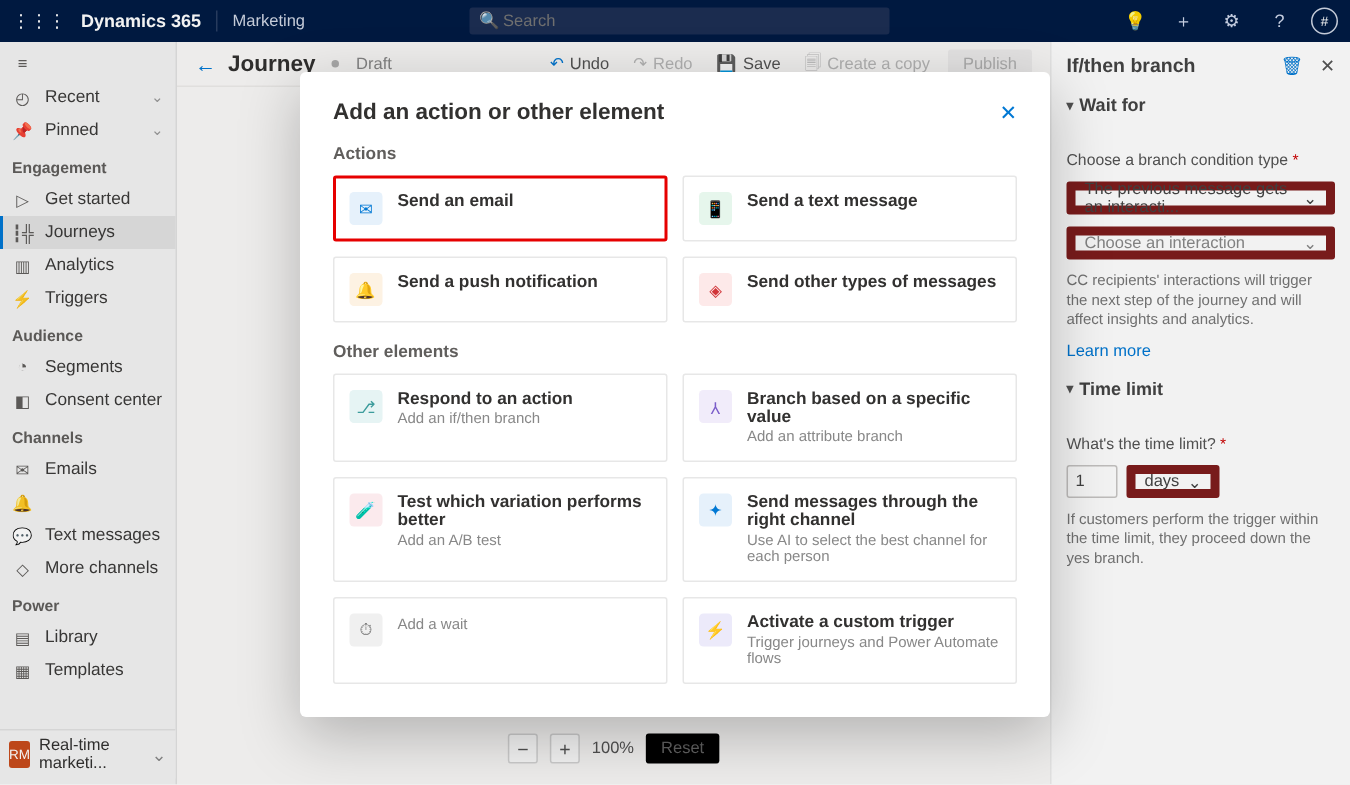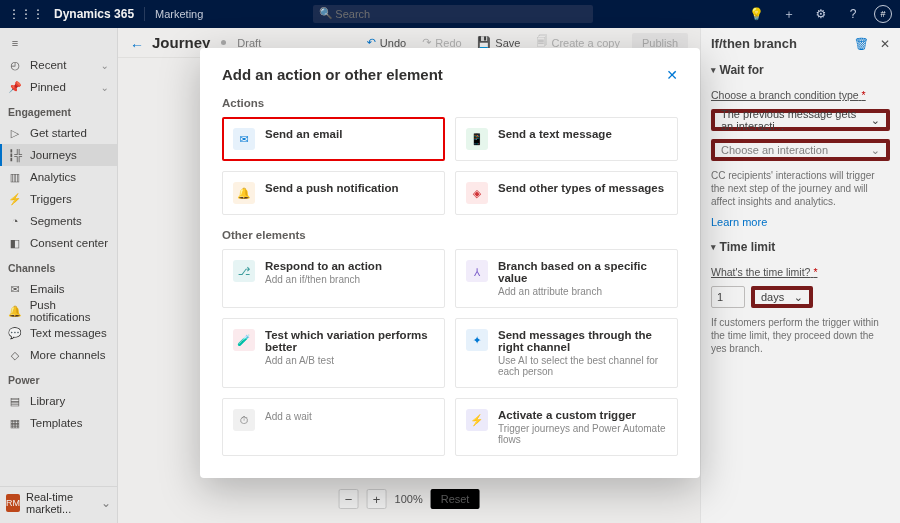--- a/index.html
+++ b/index.html
@@ -42,23 +42,23 @@
   .zoombtn { width:20px; height:20px; border:1px solid #d5d5d5; background:#fff; color:#555; font-size:13px; display:flex;align-items:center;justify-content:center; cursor:pointer; border-radius:2px;}
   .zoompct { font-size:11px; color:#555; }
   .resetbtn { background:#000000; padding:4px 10px; font-size:11px; border-radius:2px; color:#666; cursor:pointer; }
   .rightpanel { width:200px; background:#fff; border-left:1px solid #eee; padding:8px 10px; font-size:11px; color:#444; display:flex; flex-direction:column; gap:8px;}
   .rightpanel .rphdr { display:flex; align-items:center; justify-content:space-between; }
   .rightpanel .title { font-size:13px; font-weight:600; }
   .rightpanel .icons span{ color:#0078d4; margin-left:8px; cursor:pointer; font-size:12px;}
   .rightpanel .icons .x{ color:#555;}
   .section-h { display:flex; align-items:center; gap:4px; font-size:12px; font-weight:600; margin-top:4px; }
   .section-h .chev2 { font-size:9px; color:#555; }
-  .label { font-size:10.5px; color:#555; margin-top:4px;text-decoration:underline; }
+  .label { font-size:10.5px; color:#555; margin-top:16px; }
   .req { color:#c00; }
-  .select { border:4px solid #7f1d1d; height:22px; display:flex; align-items:center; padding:0 6px; justify-content:space-between; font-size:11px; color:#444; border-radius:2px; background:#fff;}
+  .select { border:6px solid #7f1d1d; height:22px; display:flex; align-items:center; padding:0 6px; justify-content:space-between; font-size:11px; color:#444; border-radius:2px; background:#fff;}
   .select.placeholder { color:#888; }
   .hint { font-size:10px; color:#777; line-height:1.3; }
   .link { color:#0078d4; cursor:pointer; }
   .row-inline { display:flex; gap:6px; }
   .numbox { border:1px solid #c8c6c4; width:34px; height:22px; display:flex; align-items:center; padding:0 5px; font-size:11px; border-radius:2px;}
   
   .overlay { position:absolute; inset:0; background:rgba(0,0,0,0.05); display:flex; align-items:flex-start; justify-content:center; padding-top:48px; z-index:50;}
   .modal { width:500px; background:#fff; border-radius:4px; box-shadow:0 12px 40px rgba(0,0,0,0.25); padding:18px 22px 22px; }
   .modal h2 { font-size:15px; font-weight:600; margin-bottom:14px; display:flex; justify-content:space-between; align-items:center;}
   .modal h2 .close { color:#0078d4; font-size:14px; cursor:pointer; font-weight:400;}
@@ -126,37 +126,37 @@
       </div>
     <div class="sbrow">
         <span class="sbicon">▥</span>
         <span>Analytics</span>
       </div>
     <div class="sbrow">
         <span class="sbicon">⚡</span>
         <span>Triggers</span>
       </div>
 
+    <div class="sbhead">Audience</div>
     <div class="sbrow">
         <span class="sbicon">◔</span>
         <span>Segments</span>
       </div>
     <div class="sbrow">
         <span class="sbicon">◧</span>
         <span>Consent center</span>
       </div>
 
     <div class="sbhead">Channels</div>
     <div class="sbrow">
         <span class="sbicon">✉</span>
         <span>Emails</span>
       </div>
     <div class="sbrow">
         <span class="sbicon">🔔</span>
-        <span>Push notifications</span>
       </div>
     <div class="sbrow">
         <span class="sbicon">💬</span>
         <span>Text messages</span>
       </div>
     <div class="sbrow">
         <span class="sbicon">◇</span>
         <span>More channels</span>
       </div>
 

